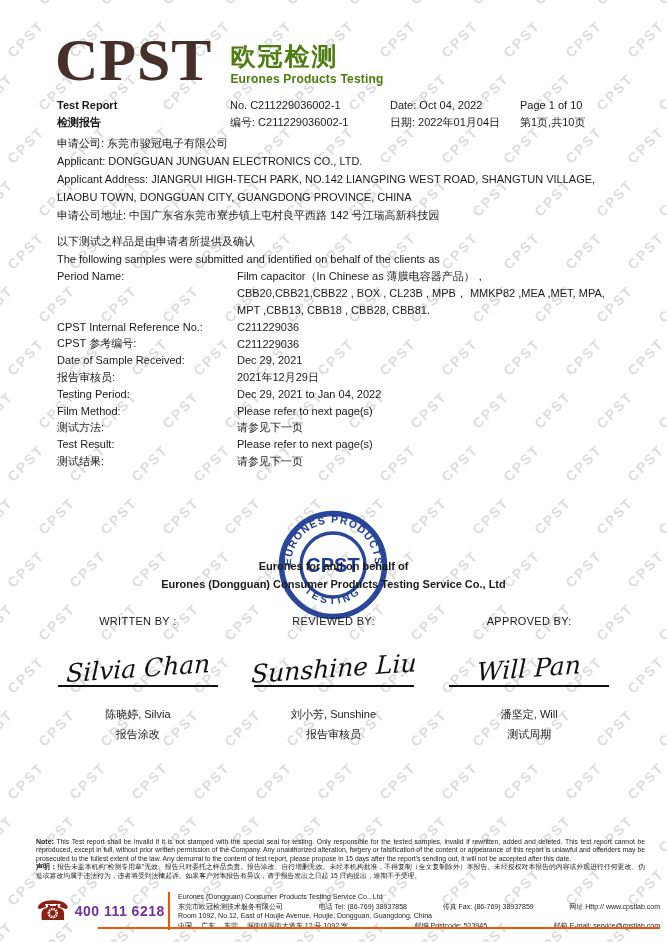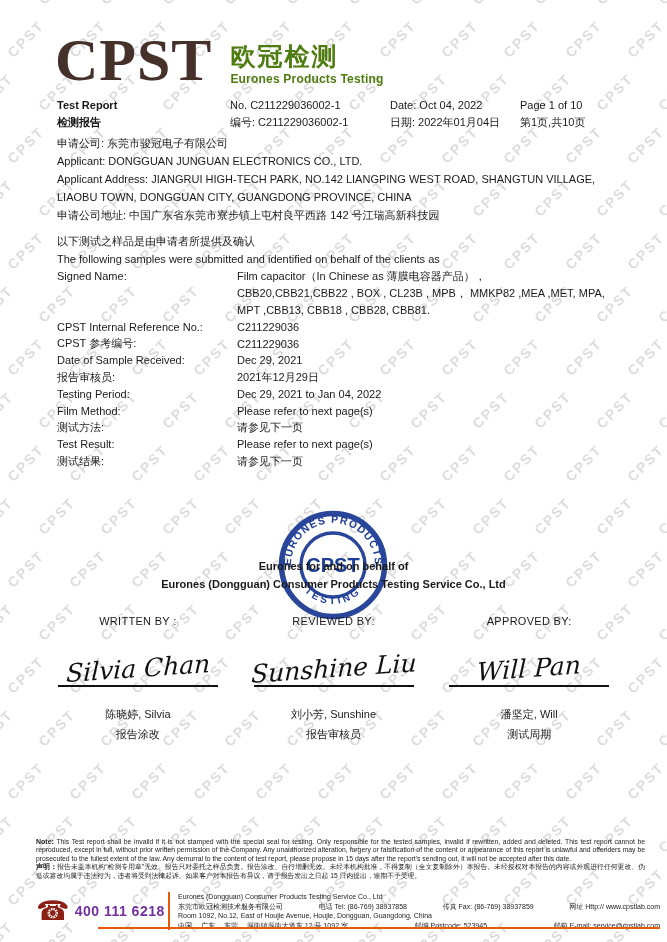--- a/index.html
+++ b/index.html
@@ -351,21 +351,21 @@
       <div>申请公司地址: 中国广东省东莞市寮步镇上屯村良平西路 142 号江瑞高新科技园</div>
     </div>
 
     <div id="samples-intro">
       <div>以下测试之样品是由申请者所提供及确认</div>
       <div>The following samples were submitted and identified on behalf of the clients as</div>
     </div>
 
     <div id="kv">
       <div class="kv">
-          <div class="kv-label">Signed Name:</div>
+          <div class="kv-label">Period Name:</div>
           <div class="kv-value">Film capacitor（In Chinese as 薄膜电容器产品），</div>
         </div>
       <div class="kv">
           <div class="kv-label"></div>
           <div class="kv-value">CBB20,CBB21,CBB22 , BOX , CL23B , MPB， MMKP82 ,MEA ,MET, MPA,</div>
         </div>
       <div class="kv">
           <div class="kv-label"></div>
           <div class="kv-value">MPT ,CBB13, CBB18 , CBB28, CBB81.</div>
         </div>

